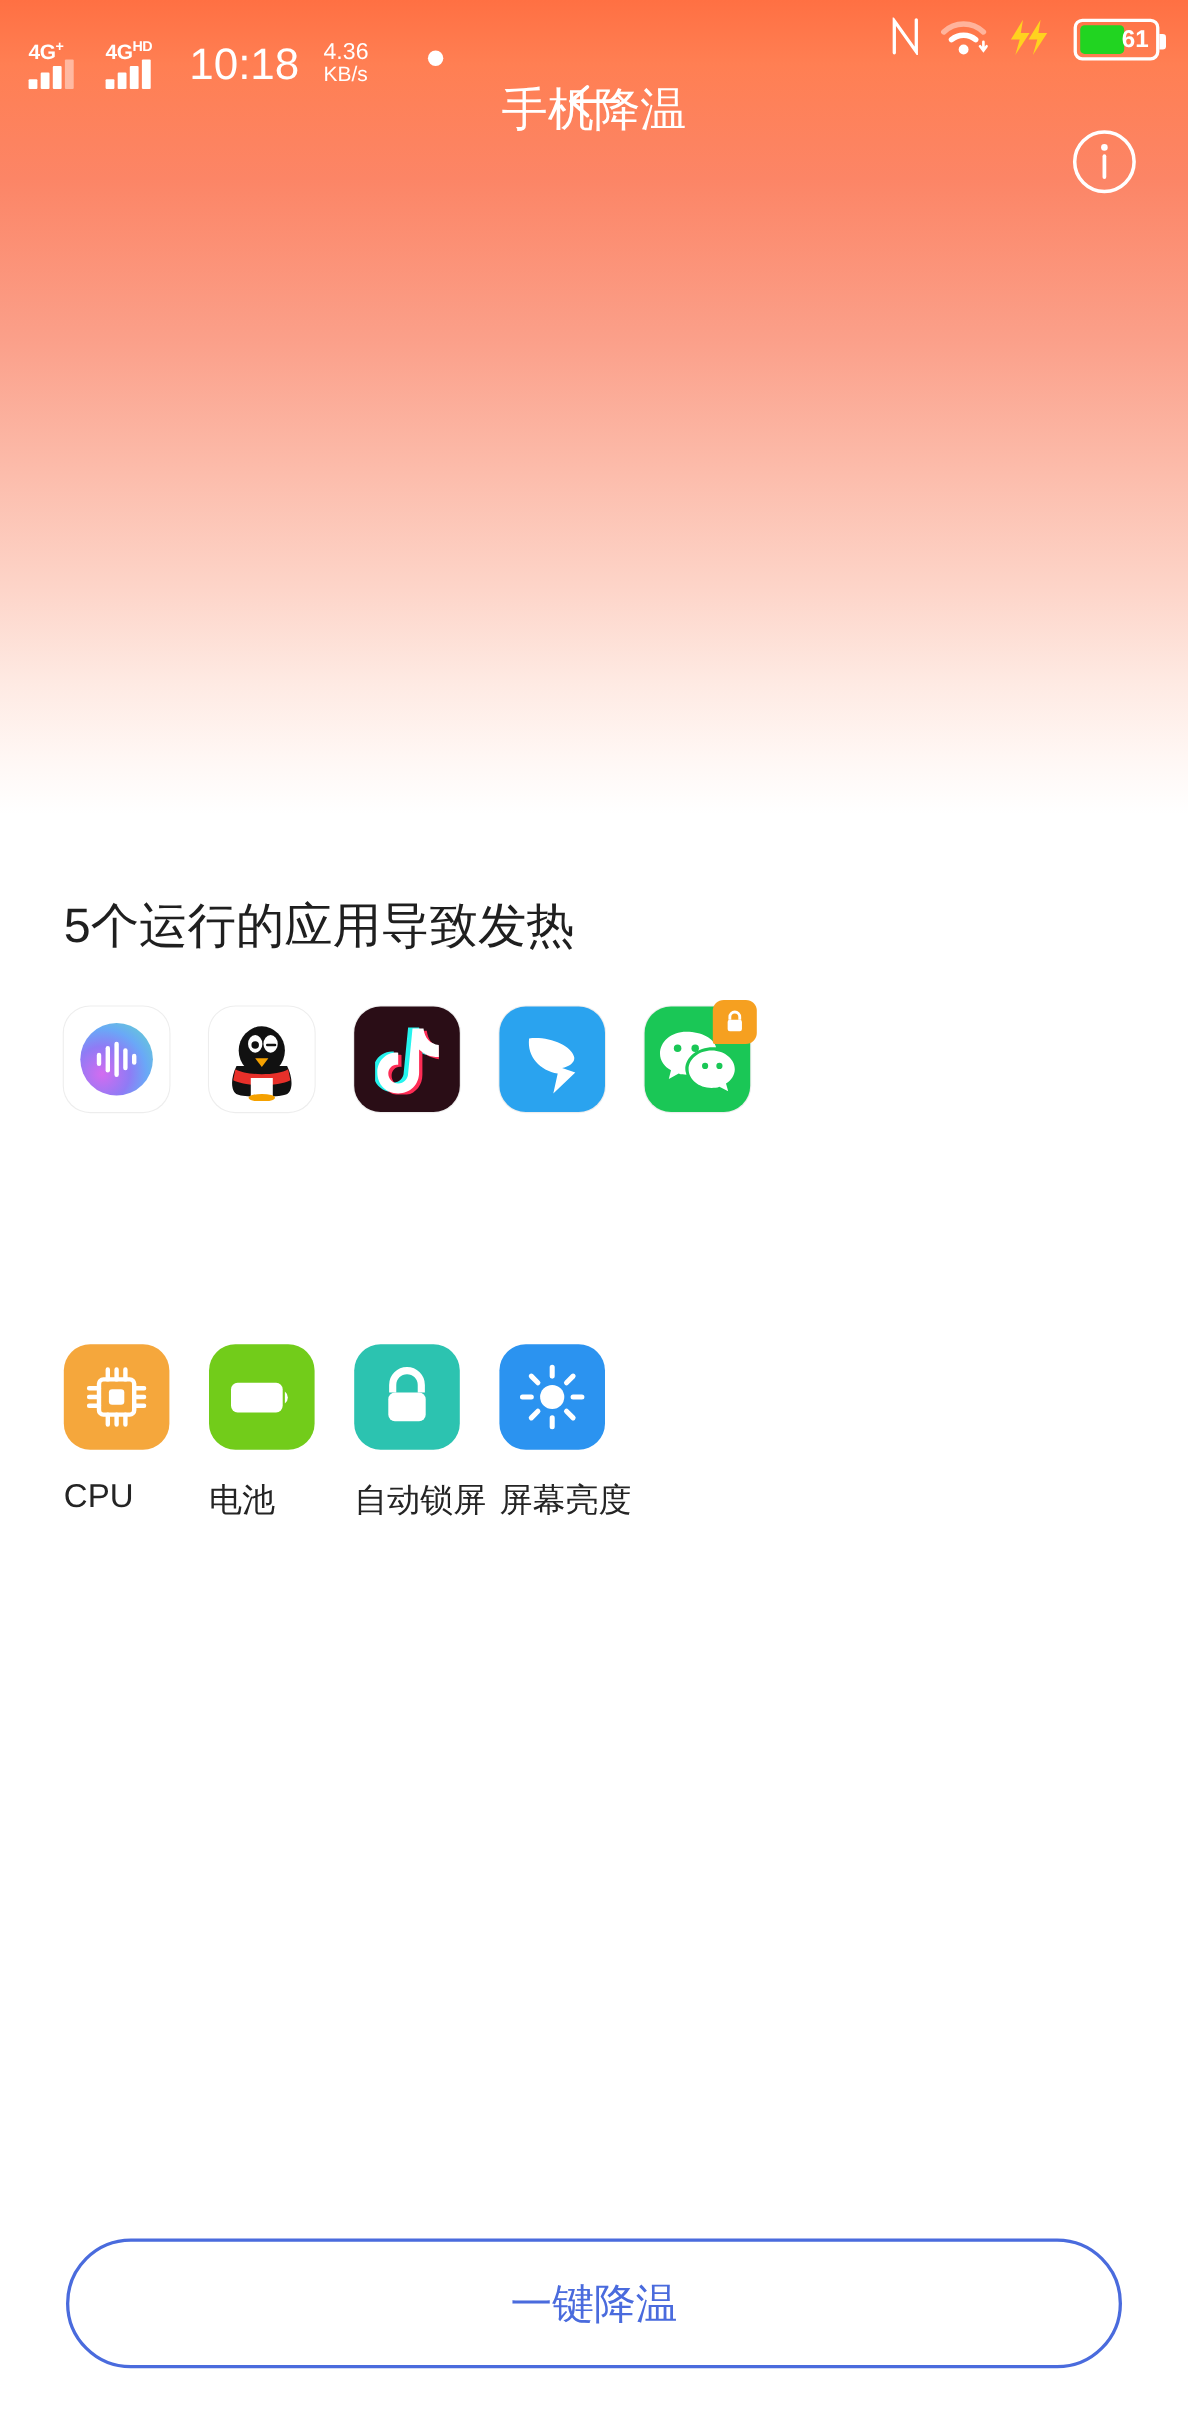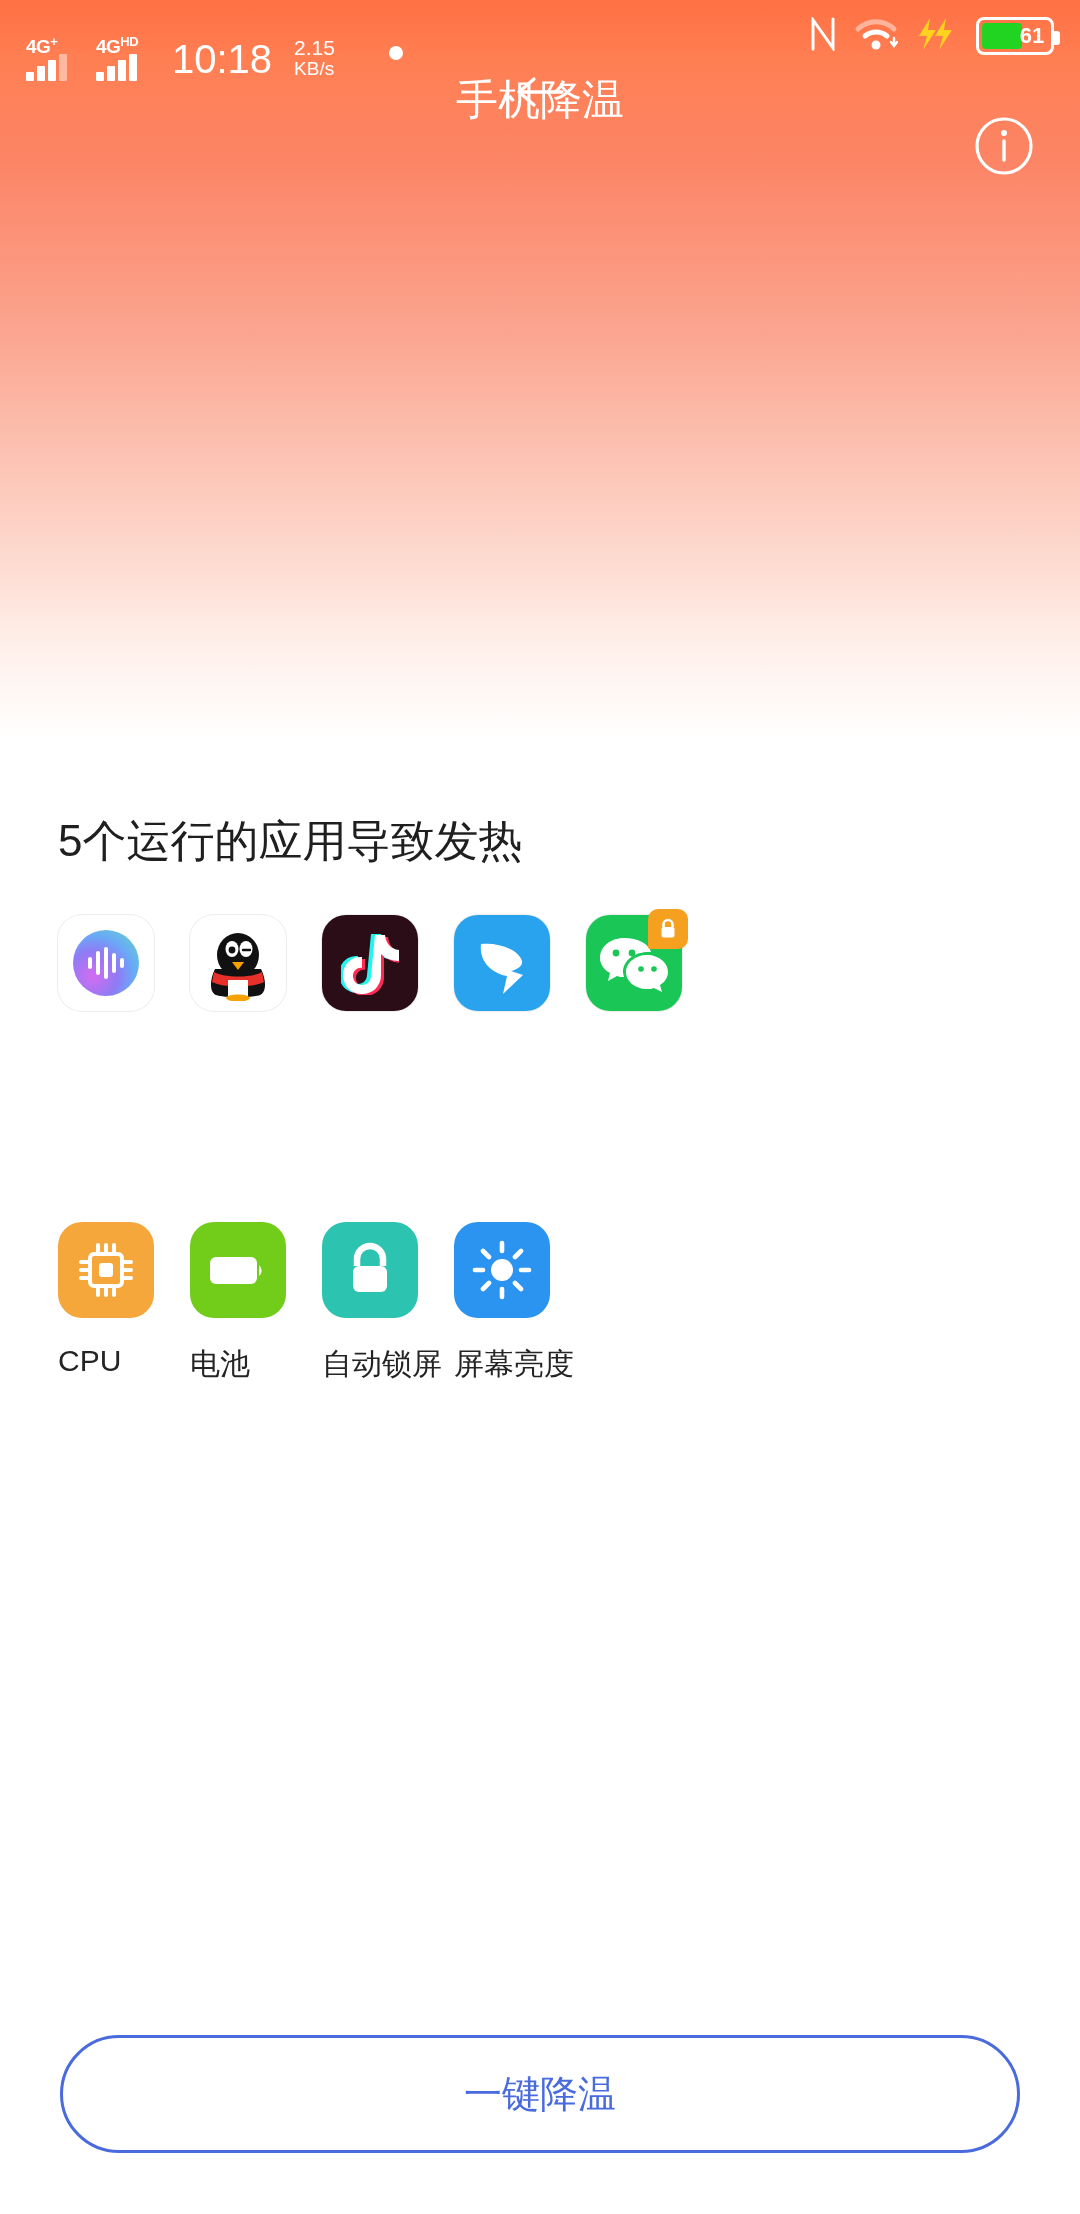--- a/index.html
+++ b/index.html
@@ -188,21 +188,21 @@
             <i></i>
             <i></i>
             <i></i>
             <i></i>
           </div>
       </div>
 
       <div class="clock">10:18</div>
 
       <div class="netspeed">
-        <span class="n">2.15</span>
+        <span class="n">4.36</span>
         <span class="u">KB/s</span>
       </div>
 
       <div class="notifdot"></div>
     </div>
 
     <div class="sb-right">
       <span class="nfc">
         <svg width="26" height="34" viewBox="0 0 26 34">
             <path d="M3 32 V3 L23 31 V2" stroke="#fff" stroke-width="3" fill="none" stroke-linecap="round"></path>

